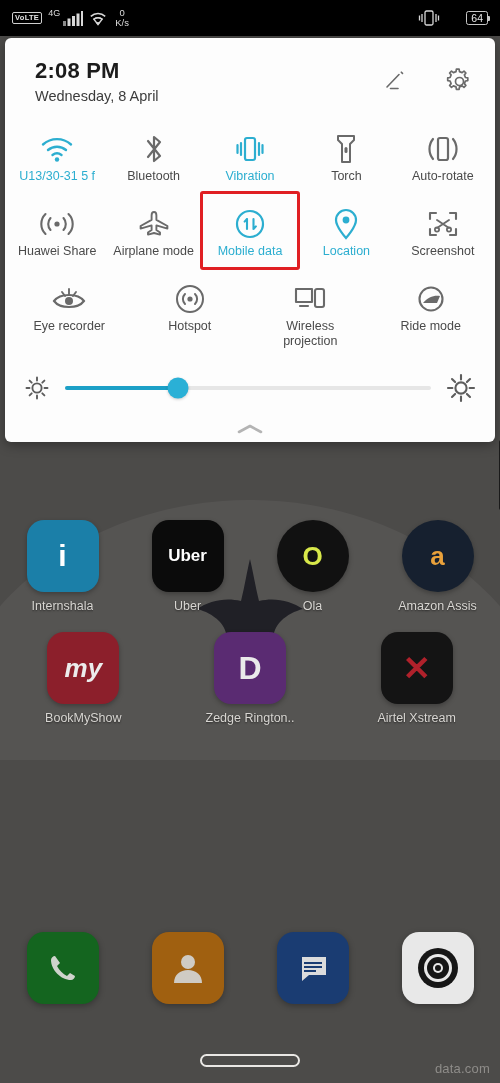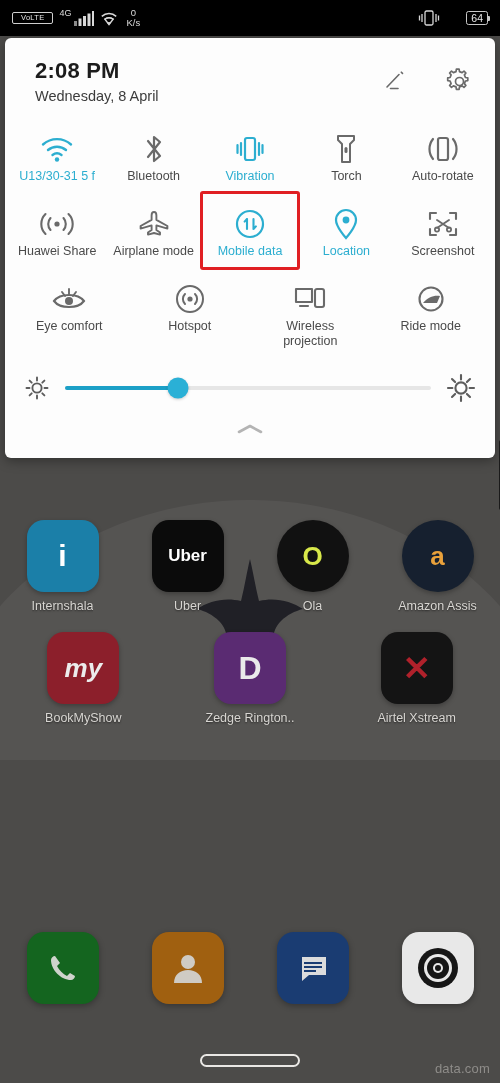--- a/index.html
+++ b/index.html
@@ -103,23 +103,23 @@
     padding:0 12px;
     z-index:30;
   }
   .sb-left { display:flex; align-items:center; gap:6px; }
   .sb-right { margin-left:auto; display:flex; align-items:center; gap:26px; }
   .volte-badge {
     border:1px solid #cfcfcf;
     border-radius:2px;
     color:#e3e3e3;
     font-size:7.5px;
-    font-weight:normal;
+    font-weight:bold;
     letter-spacing:.3px;
-    padding:1px 8px;
+    padding:1px 2px;
     line-height:1;
     text-align:right;
   }
   .net-label {
     color:#dcdcdc; font-size:9px;
     position:relative; top:-5px; margin-right:-3px;
   }
   .kbs {
     color:#dcdcdc; font-size:9.5px;
     line-height:10px; text-align:center;
@@ -144,21 +144,21 @@
 
   
   #panel {
     position:absolute;
     left:5px; top:38px;
     width:490px;
     background:#fdfdfd;
     border-radius:6px;
     z-index:20;
     box-shadow:0 3px 12px rgba(0,0,0,.35);
-    padding-bottom:16px;
+    padding-bottom:0;
   }
   .panel-header {
     display:flex; align-items:center;
     padding:20px 22px 14px 30px;
   }
   .clock-block { display:flex; flex-direction:column; gap:4px; }
   .clock-time {
     font-size:22px; font-weight:bold; color:#1c1c1c;
     letter-spacing:.2px;
   }
@@ -503,21 +503,21 @@
 
     <div class="tiles-row">
       <div class="tile">
         <div class="tile-icon">
           <svg width="36" height="28" viewBox="0 0 36 28">
             <path d="M3 16 C9 8 27 8 33 16 C27 24 9 24 3 16 z" fill="none" stroke="#6a6a6a" stroke-width="2.1"></path>
             <circle cx="18" cy="16" r="4" fill="#6a6a6a"></circle>
             <path d="M11 7 l3 4 M18 4 v5 M25 7 l-3 4" fill="none" stroke="#6a6a6a" stroke-width="1.9" stroke-linecap="round"></path>
           </svg>
         </div>
-        <div class="tile-label">Eye comfort</div>
+        <div class="tile-label">Eye recorder</div>
       </div>
       <div class="tile">
         <div class="tile-icon">
           <svg width="32" height="32" viewBox="0 0 32 32">
             <circle cx="16" cy="16" r="2.6" fill="#6a6a6a"></circle>
             <path d="M11 11 a7 7 0 0 0 0 10" fill="none" stroke="#6a6a6a" stroke-width="2" stroke-linecap="round"></path>
             <path d="M21 11 a7 7 0 0 1 0 10" fill="none" stroke="#6a6a6a" stroke-width="2" stroke-linecap="round"></path>
             <circle cx="16" cy="16" r="13" fill="none" stroke="#6a6a6a" stroke-width="2"></circle>
           </svg>
         </div>

